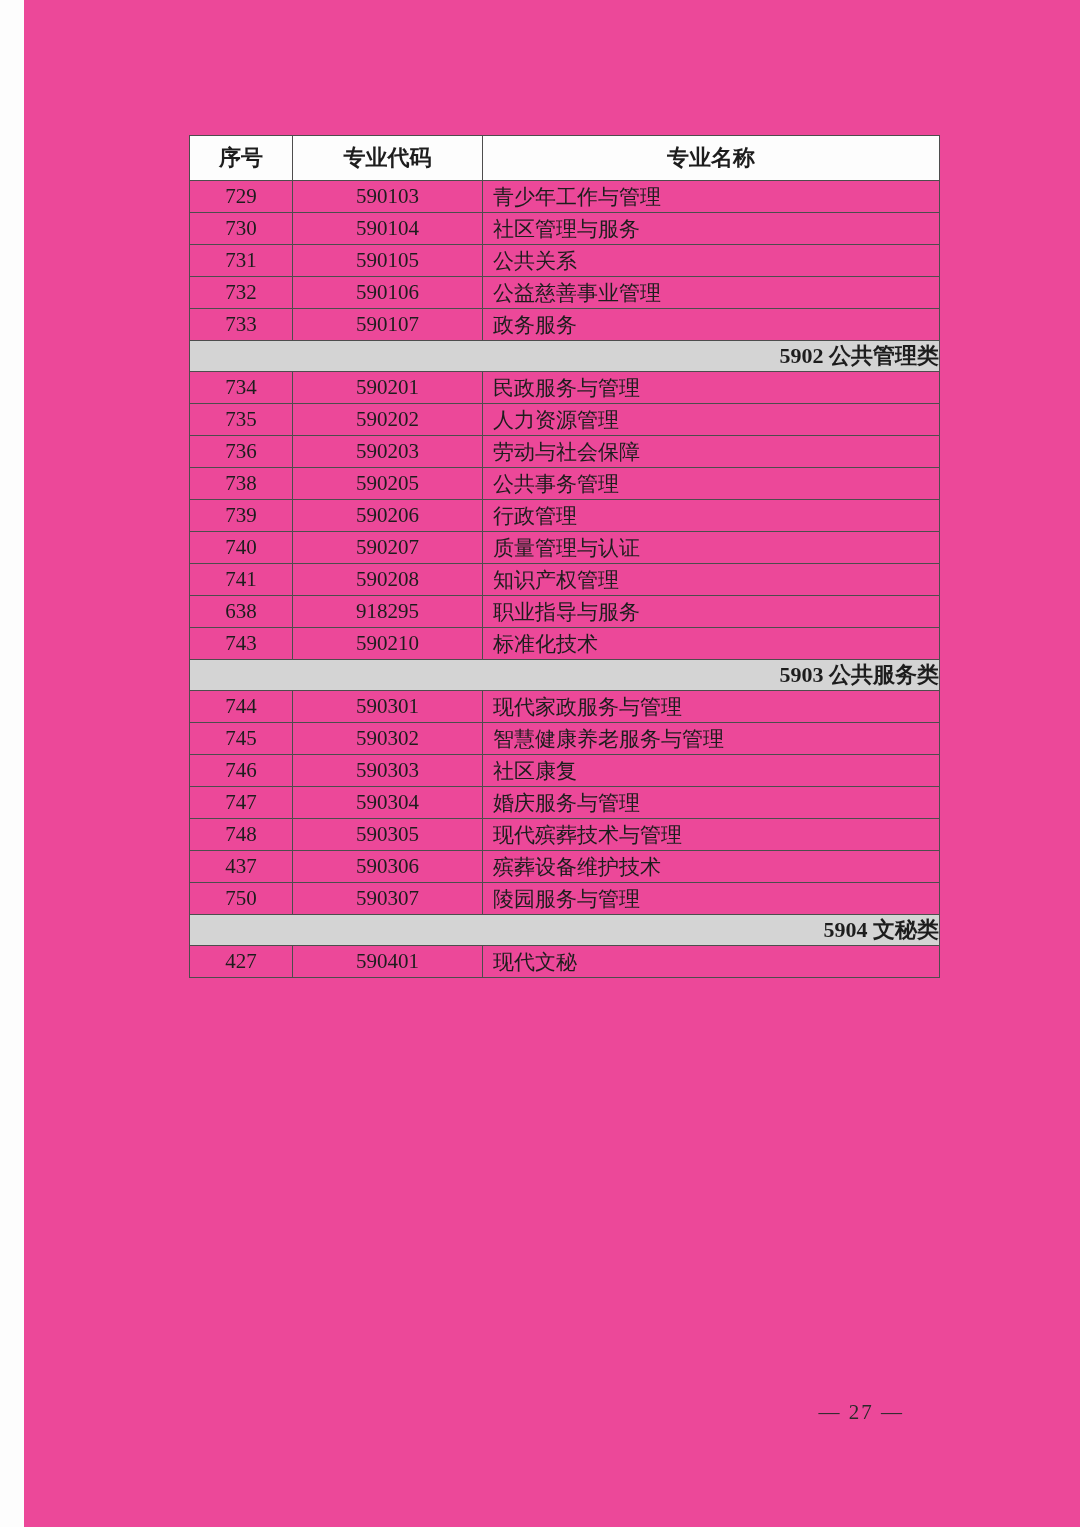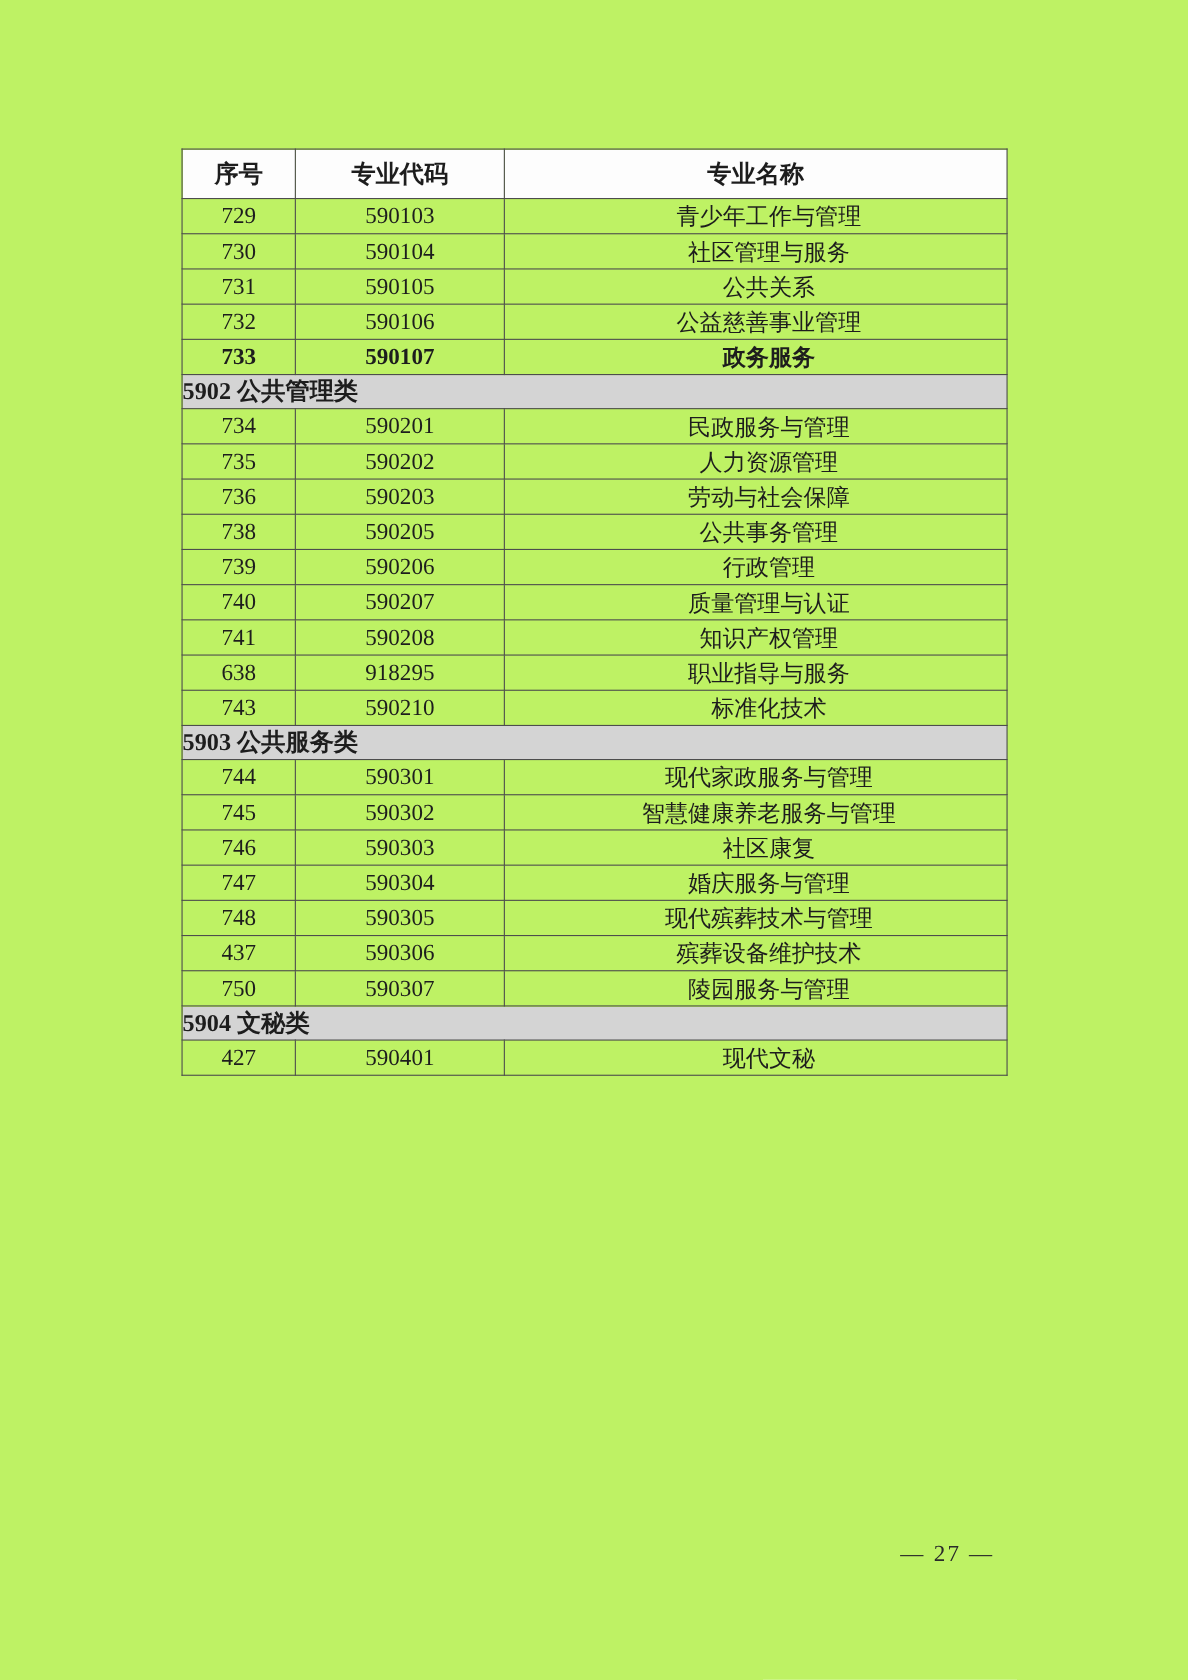--- a/index.html
+++ b/index.html
@@ -10,21 +10,22 @@
     width: 1080px;
     height: 1527px;
     position: relative;
     background: #fdfdfd;
     font-family: "Liberation Serif", "DejaVu Serif", serif;
     color: #1d1d1d;
   }
   .doc-page {
     position: absolute;
     inset: 0;
-    background: #bef264;
+    background: #ec4899;
+    margin-left: 24px;
   }
   table.doc-table {
     position: absolute;
     left: 165px;
     top: 135px;
     width: 750px;
     border-collapse: collapse;
     table-layout: fixed;
   }
   .doc-table th, .doc-table td {
@@ -42,33 +43,33 @@
     padding: 0;
   }
   .doc-table td {
     height: 31px;
     font-size: 21px;
     text-align: center;
     padding: 0;
     font-weight: normal;
   }
   .doc-table td.name-cell {
-    text-align: center;
-    padding-left: 24px;
+    text-align: left;
+    padding-left: 10px;
   }
   .doc-table tr.section-row td {
     background: #d4d4d4;
-    text-align: left;
+    text-align: right;
     padding-left: 0;
     font-weight: bold;
     font-size: 22px;
     height: 29px;
   }
   .doc-table tr.bold-row td {
-    font-weight: bold;
+    font-weight: normal;
   }
   .page-footer {
     position: absolute;
     top: 1400px;
     right: 176px;
     font-size: 21px;
     color: #2a2a2a;
     letter-spacing: 2px;
   }
 </style>

